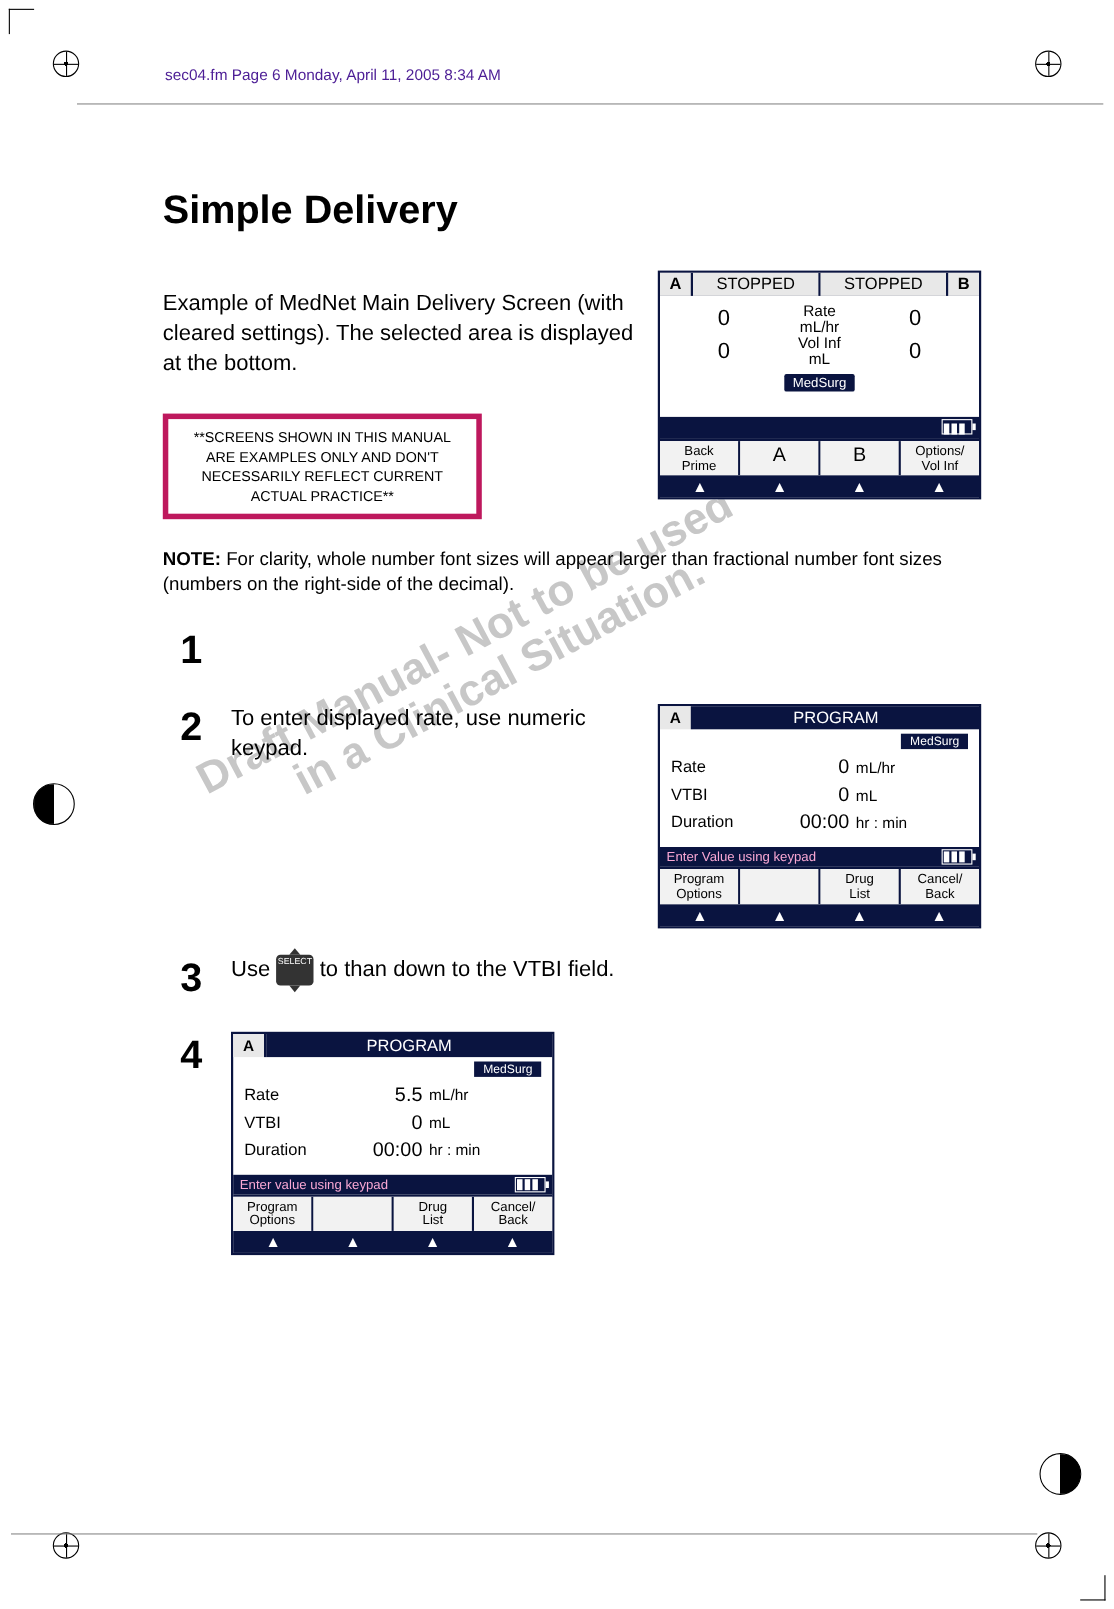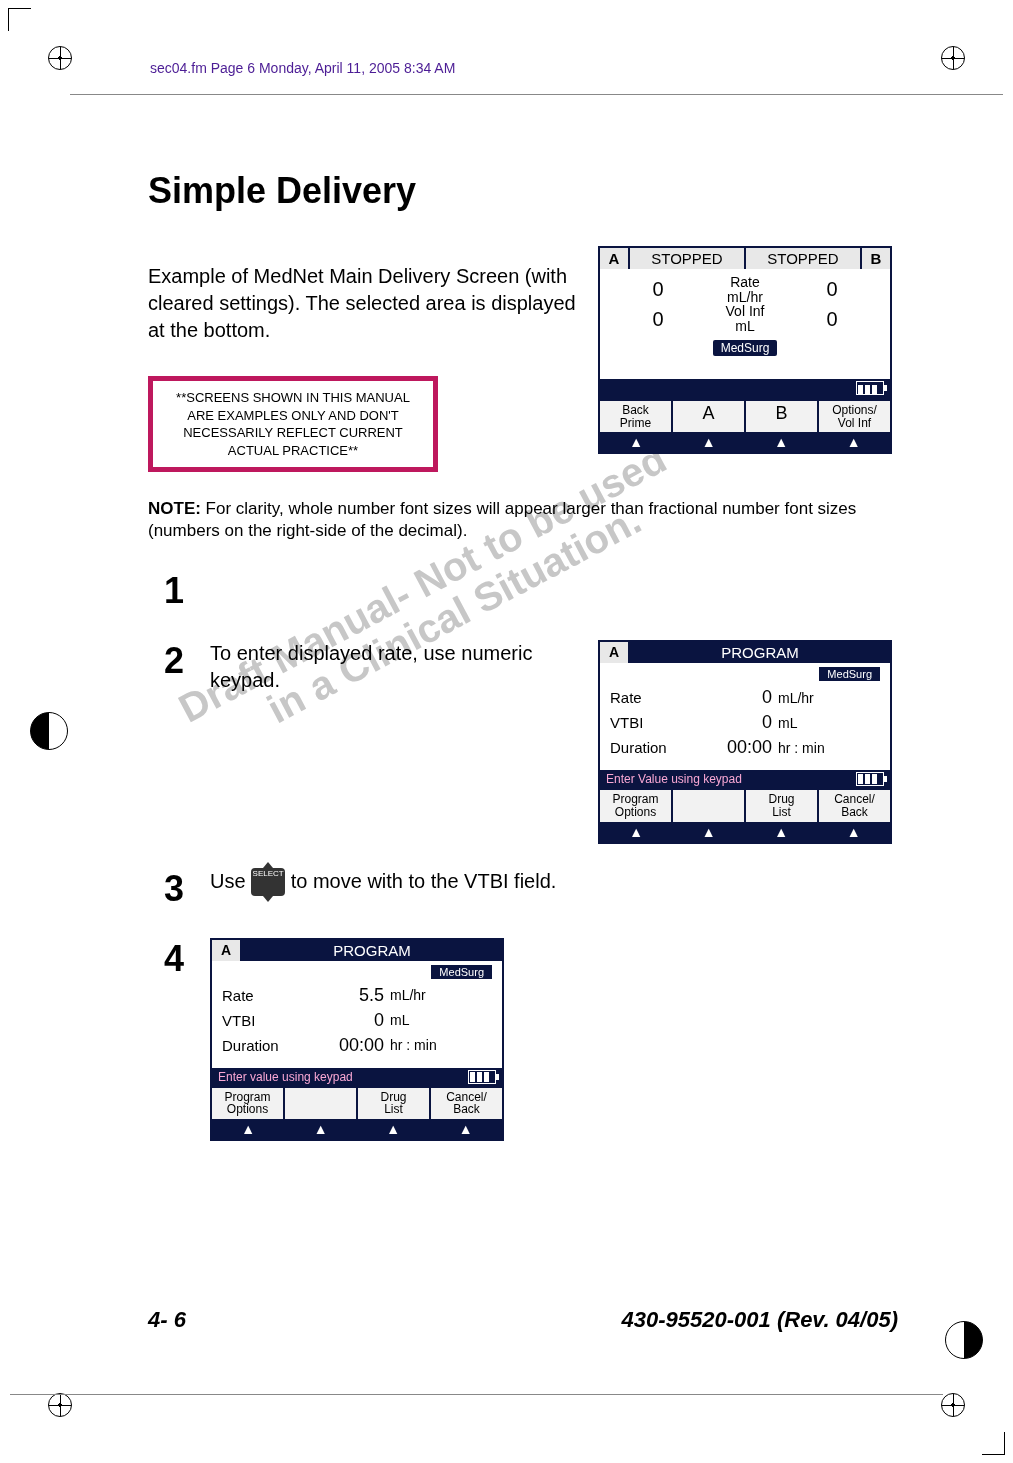--- a/index.html
+++ b/index.html
@@ -202,21 +202,21 @@
             <span>▲</span>
             <span>▲</span>
           </div>
         </div>
       </div>
     </div>
 
     <div class="step-row" style="margin-top:6px">
       <div class="step-num">3</div>
       <div class="step-text">
-        <span>Use </span><span class="select-btn">SELECT</span><span> to move with to the VTBI field.</span>
+        <span>Use </span><span class="select-btn">SELECT</span><span> to than down to the VTBI field.</span>
       </div>
       <div class="right-col"></div>
     </div>
 
     <div class="step-row">
       <div class="step-num">4</div>
       <div class="right-col">
         <div class="pump pump2">
           <div class="p2-titlebar">
             <div class="p2-a">A</div>
@@ -255,17 +255,13 @@
             <span>▲</span>
             <span>▲</span>
             <span>▲</span>
             <span>▲</span>
           </div>
         </div>
       </div>
     </div>
   </div>
 
-  <div class="footer">
-    <span>4- 6</span>
-    <span>430-95520-001 (Rev. 04/05)</span>
-  </div>
 </div>
 
 </body></html>

